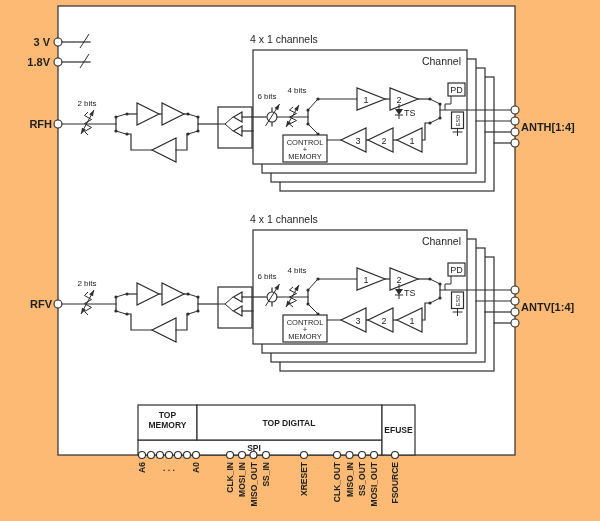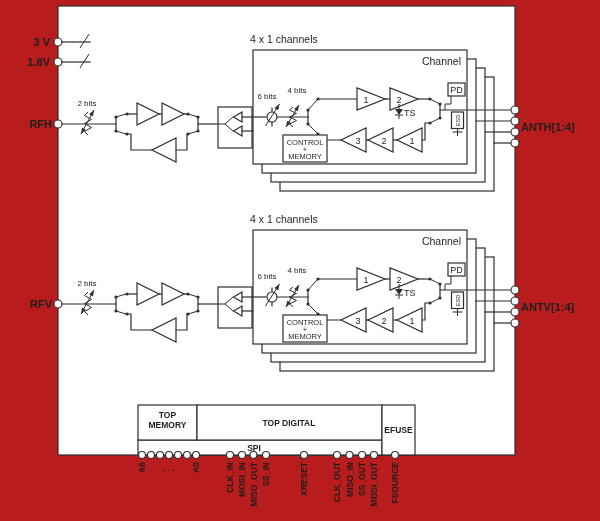--- a/index.html
+++ b/index.html
@@ -1,16 +1,16 @@
 <!DOCTYPE html>
 <html><head>
 <meta charset="utf-8">
 <style>
   html,body{margin:0;padding:0;background:#ffffff;}
-  .stage{width:600px;height:521px;background:#b91c1c;position:relative;overflow:hidden;}
+  .stage{width:600px;height:521px;background:#fdba74;position:relative;overflow:hidden;}
   svg{display:block;}
   svg text{font-family:"Liberation Sans","DejaVu Sans",sans-serif;fill:#1f1f1f;}
   .ln{stroke:#2d2d2d;stroke-width:1.2;fill:none;stroke-linecap:square;}
   .thin{stroke:#2d2d2d;stroke-width:1;fill:none;}
   .bx{fill:#ffffff;stroke:#2d2d2d;stroke-width:1.2;}
   .tri{fill:#ffffff;stroke:#2d2d2d;stroke-width:1.2;stroke-linejoin:miter;}
   .dot{fill:#2d2d2d;stroke:none;}
   .pin{fill:#ffffff;stroke:#2d2d2d;stroke-width:1.1;}
   .tb{font-size:11px;font-weight:bold;}
   .ts{font-size:8px;}

